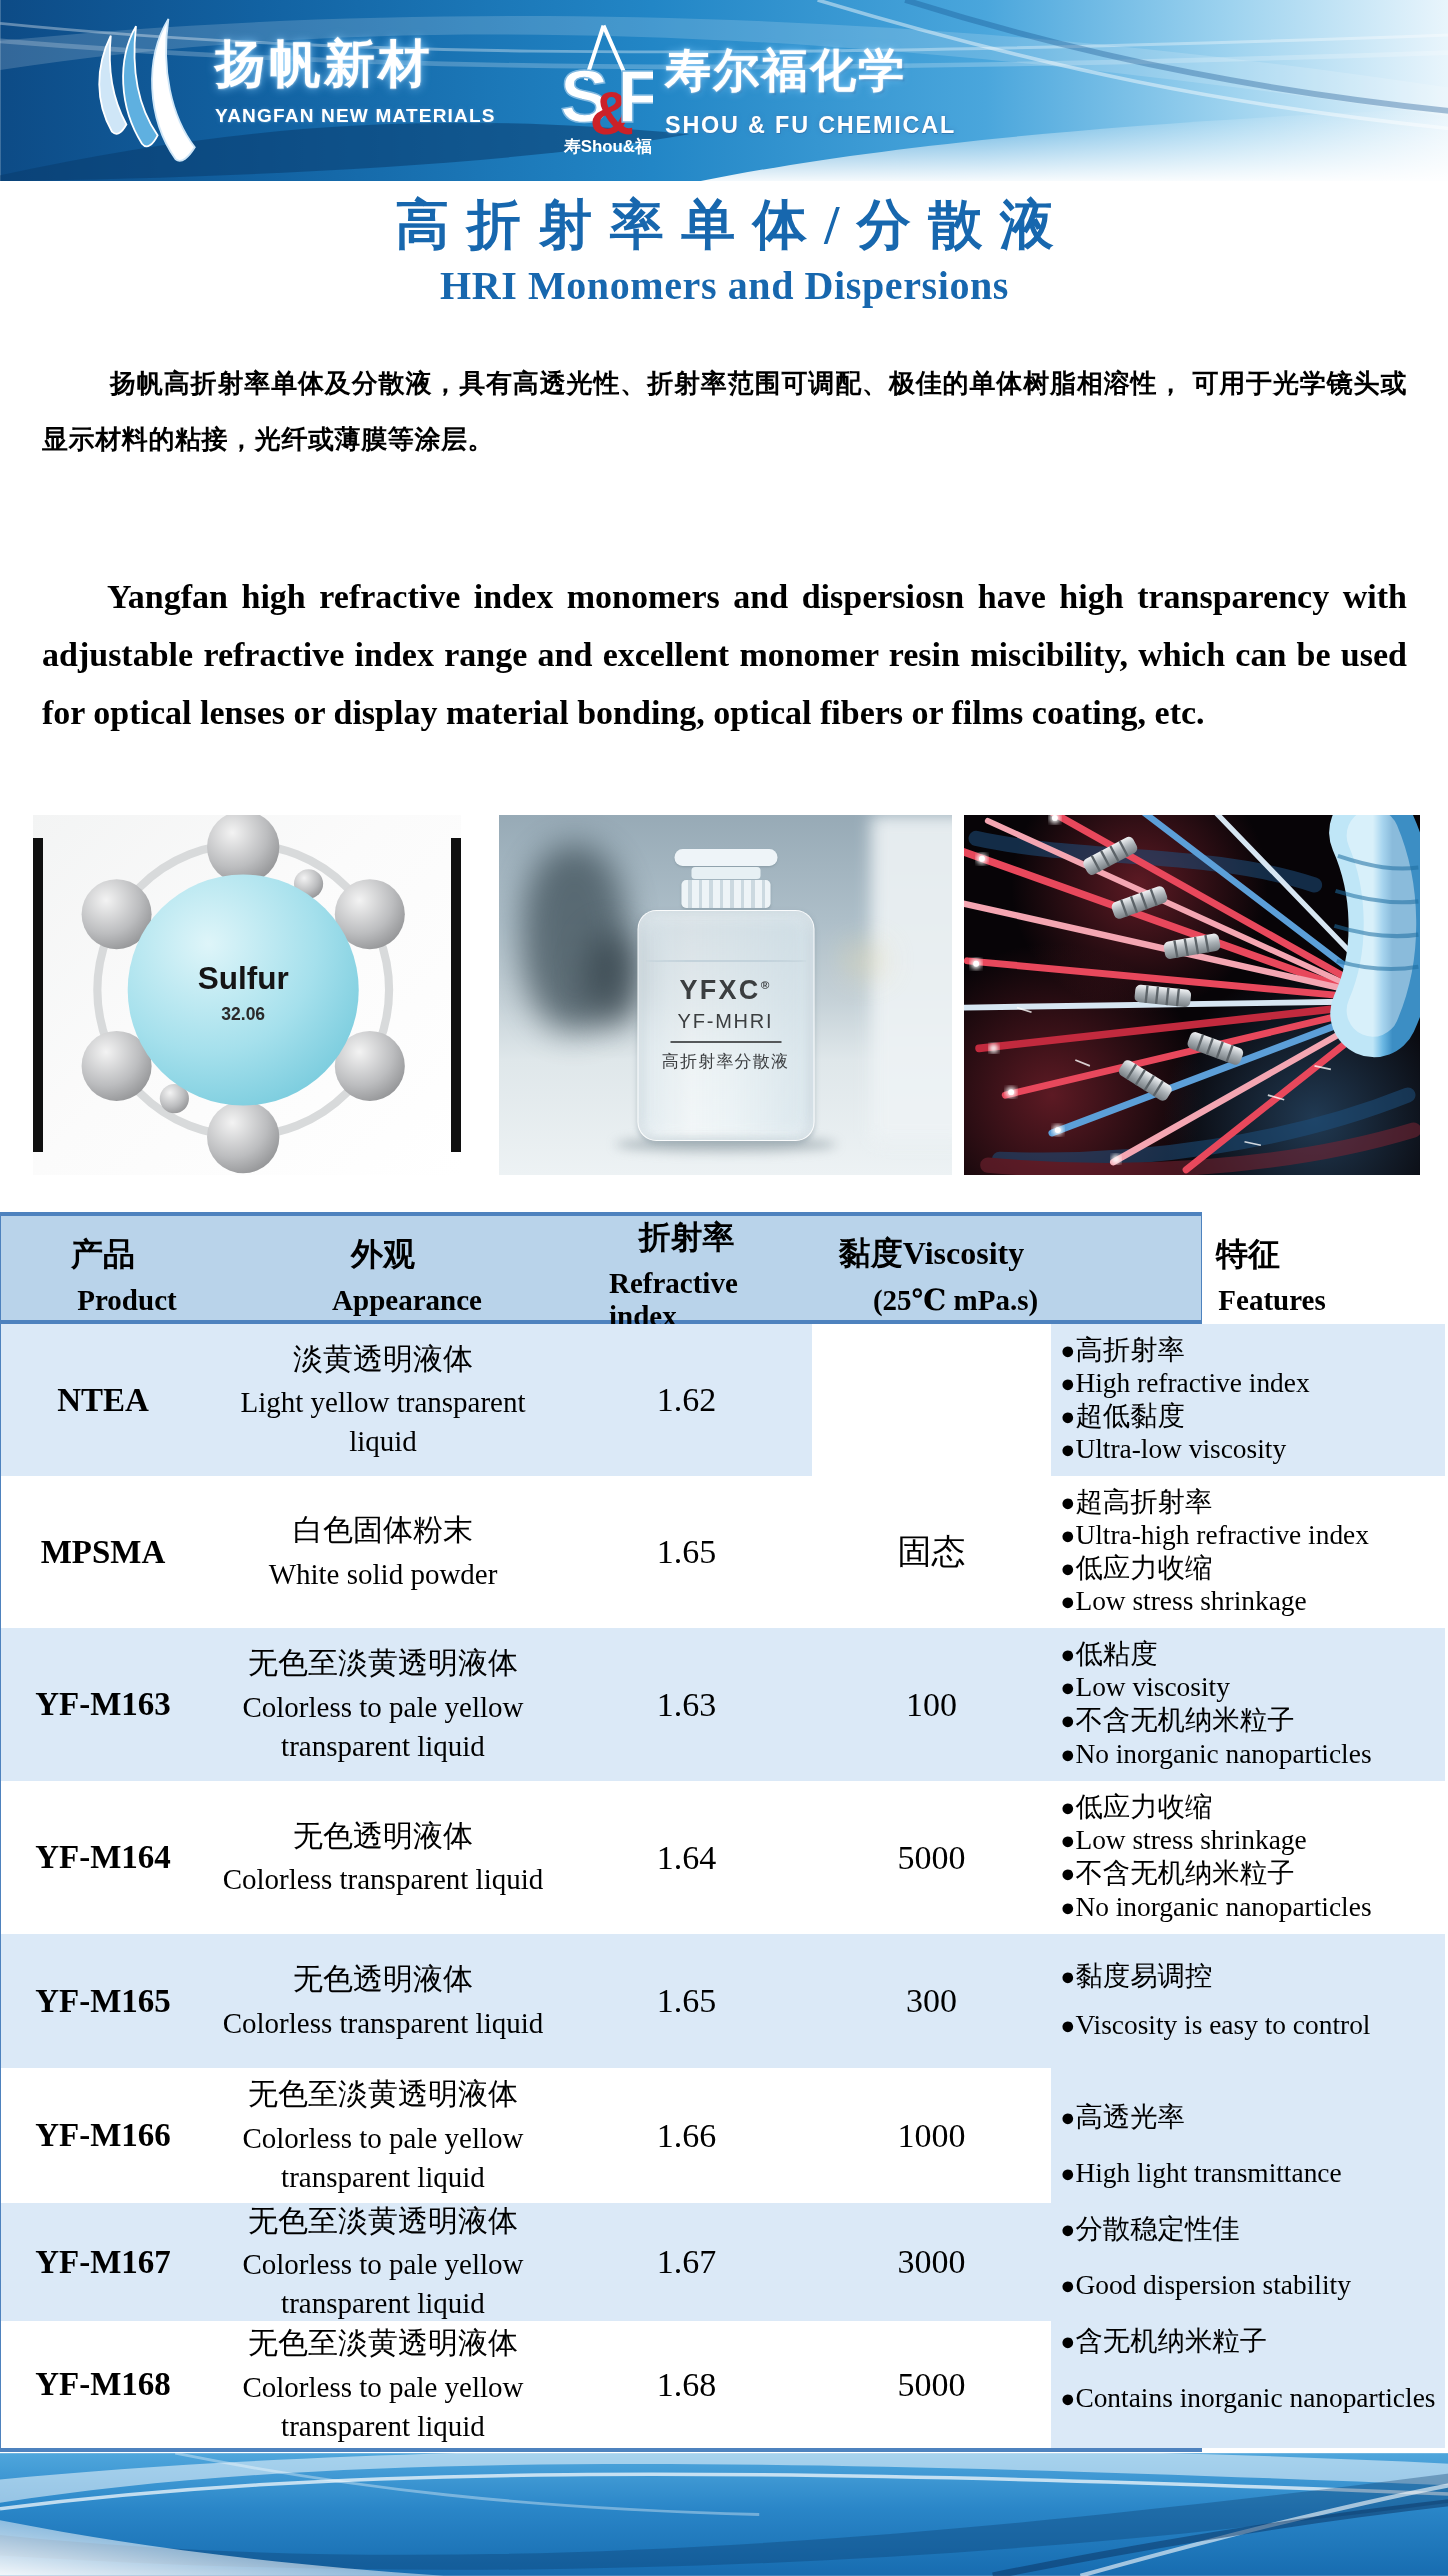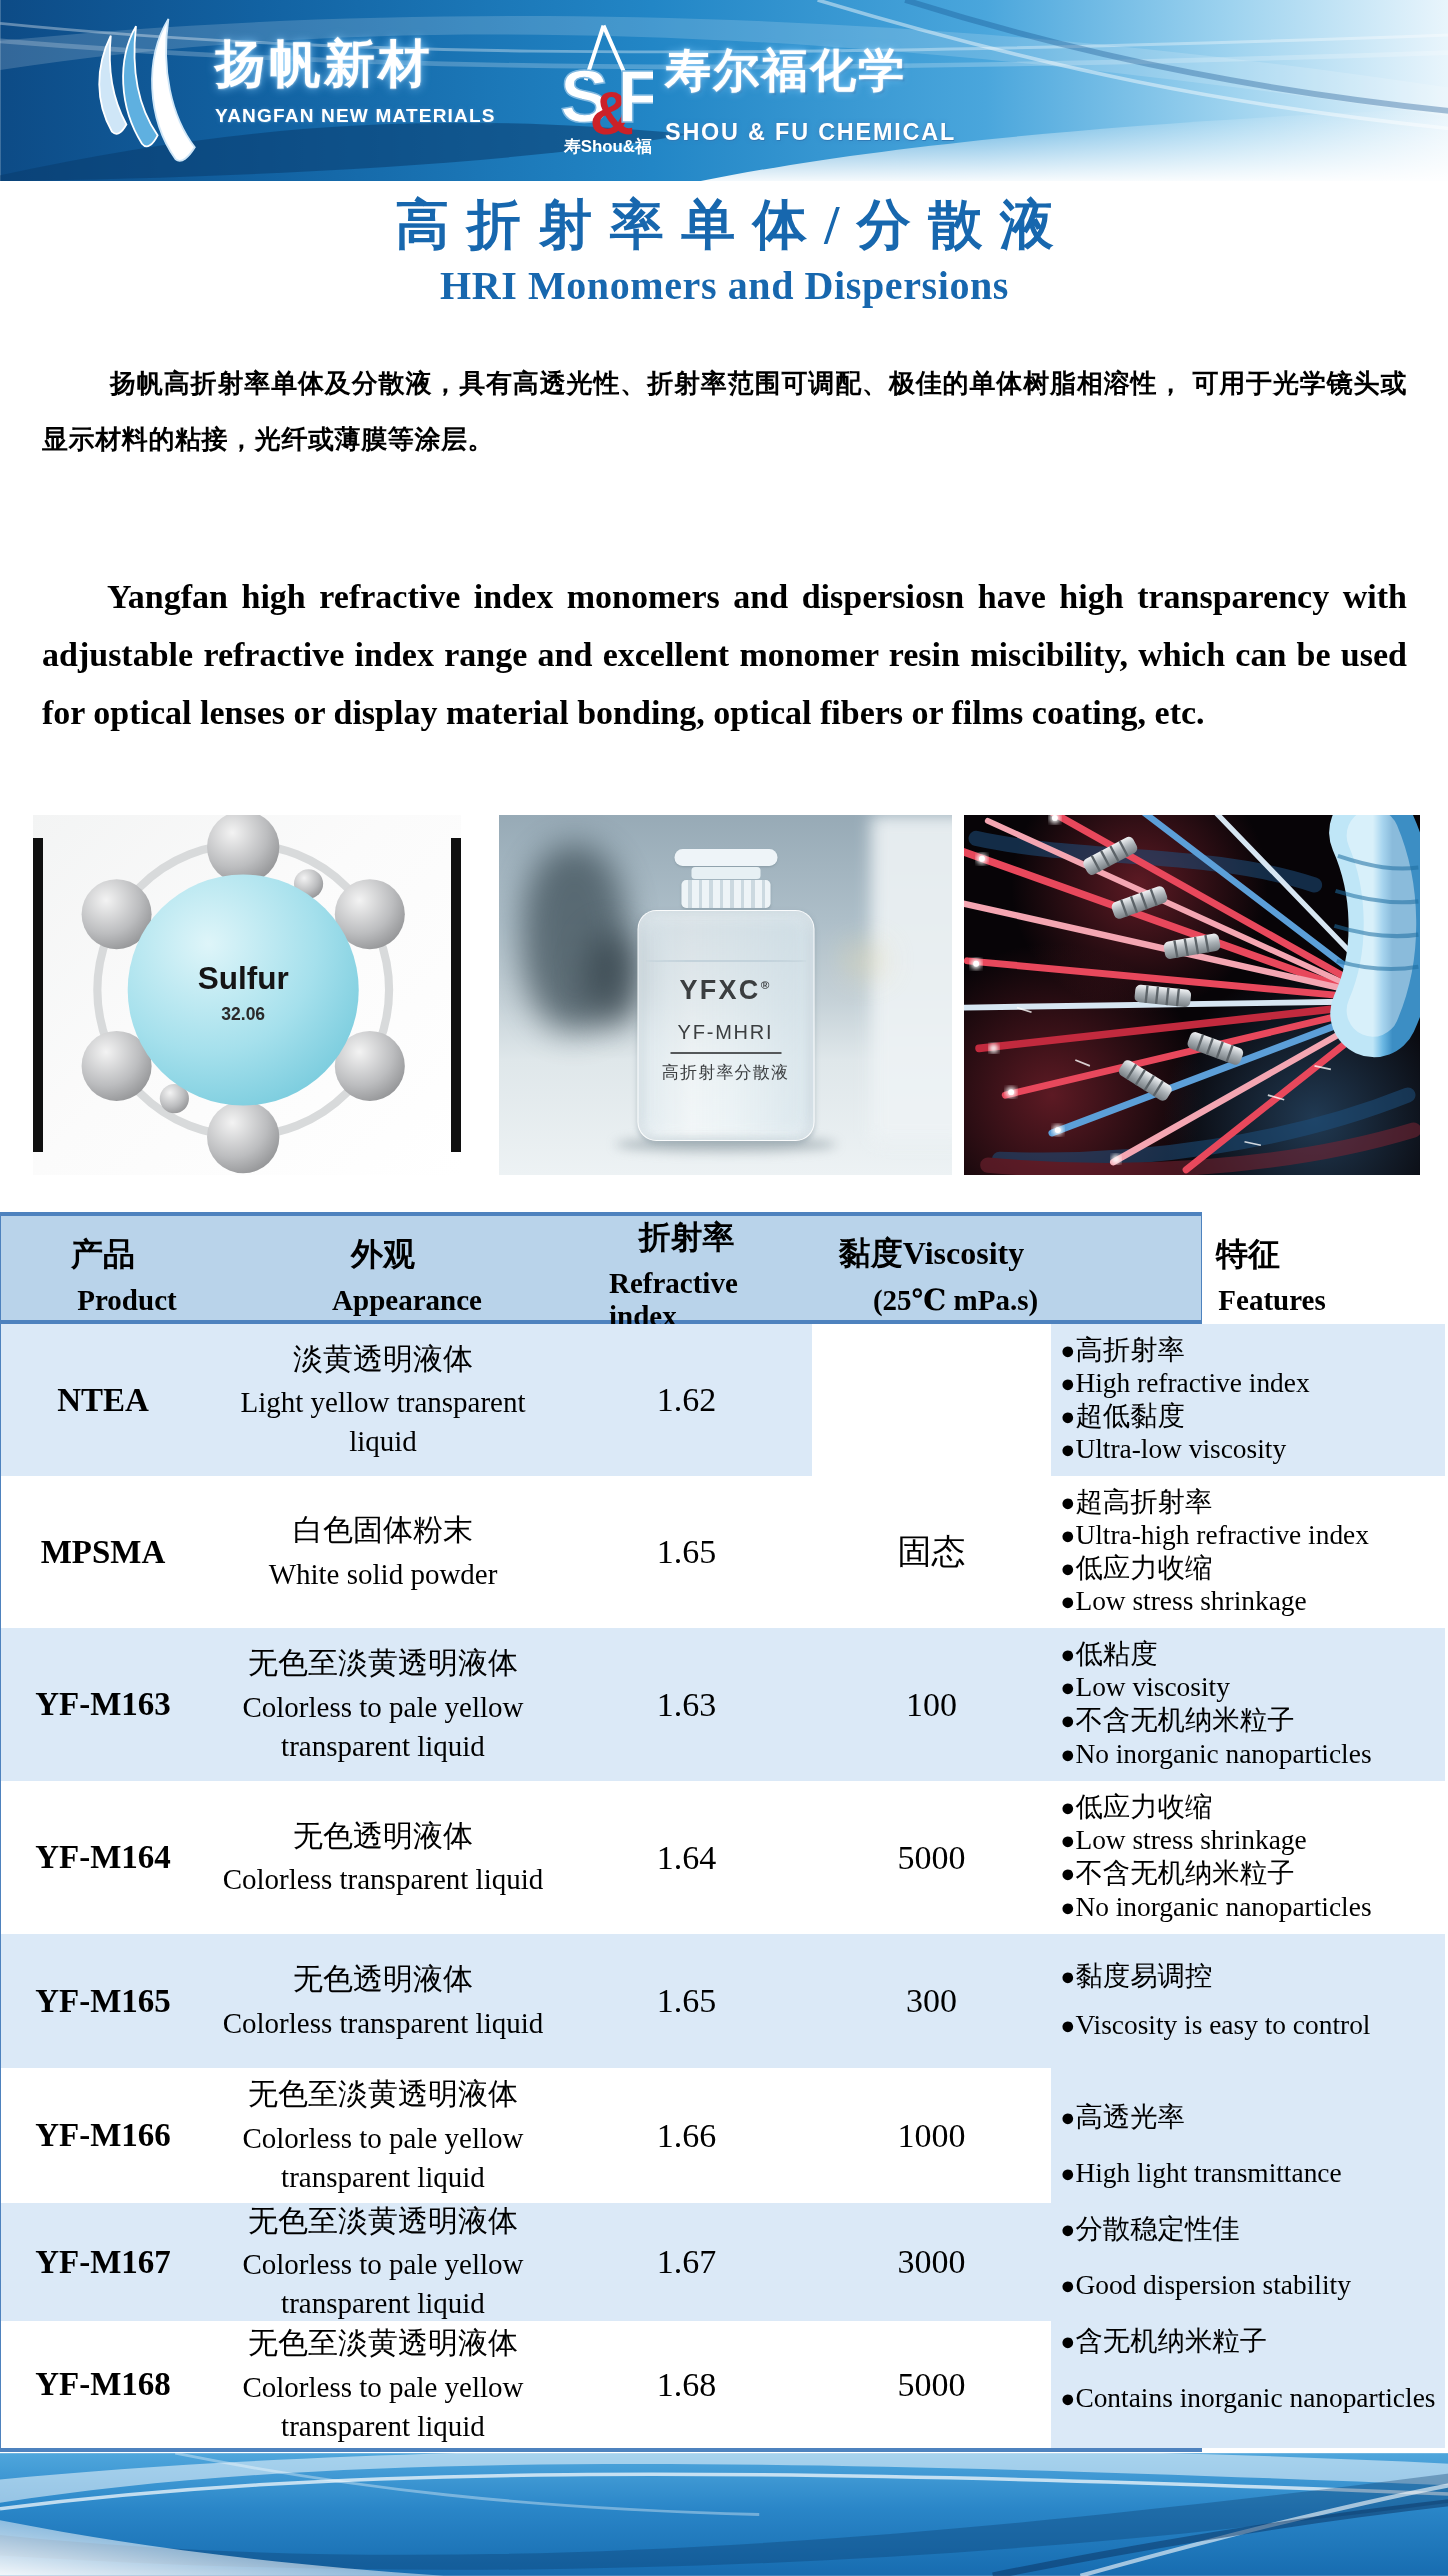--- a/index.html
+++ b/index.html
@@ -10,21 +10,21 @@
   .logo-sail{position:absolute;left:88px;top:16.4px;width:120px;height:151px;}
   .yf-text{position:absolute;left:215px;top:30px;color:#fff;font-family:"Liberation Sans","DejaVu Sans",sans-serif;}
   .yf-cn{font-size:51px;font-weight:bold;letter-spacing:3.5px;
     text-shadow:0 0 9.3px rgba(130,205,255,.95),0 0 2.3px rgba(255,255,255,.9),1.8px 1.8px 1.8px rgba(25,95,155,.55);}
   .yf-en{font-size:19px;font-weight:bold;letter-spacing:1.2px;margin-top:5.8px;
     text-shadow:0 0 4.7px rgba(60,130,190,.95),0.6px 0.6px 0 #2a7ab5;}
   .sf-logo{position:absolute;left:554px;top:21px;width:99px;height:137px;}
   .sf-text{position:absolute;left:665px;top:40px;color:#fff;font-family:"Liberation Sans","DejaVu Sans",sans-serif;}
   .sf-cn{font-size:46px;font-weight:bold;letter-spacing:2.3px;
     text-shadow:0 0 8.2px rgba(130,205,255,.9),0 0 2.3px rgba(255,255,255,.85),1.8px 1.8px 1.8px rgba(25,95,155,.5);}
-  .sf-en{font-size:23.4px;font-weight:bold;letter-spacing:1.8px;margin-top:17px;
+  .sf-en{font-size:23.4px;font-weight:bold;letter-spacing:1.8px;margin-top:10px;
     text-shadow:0 0 4.7px rgba(60,130,190,.95),0.6px 0.6px 0 #2a7ab5;}
   .stock-code{position:absolute;left:958px;top:75px;width:444px;text-align:center;
     font-family:"Liberation Sans","DejaVu Sans",sans-serif;font-size:44px;font-weight:bold;letter-spacing:1.8px;
     color:#8ccbf2;text-shadow:-1.2px -1.2px 0 rgba(255,255,255,.9),1.2px -1.2px 0 rgba(255,255,255,.75),
     -1.2px 1.2px 0 rgba(255,255,255,.75),1.2px 1.2px 4.7px rgba(15,80,140,.55);}
   
   .title-cn{position:absolute;top:196px;left:0;width:1449px;text-align:center;color:#1767ae;
     font-size:54px;font-weight:bold;letter-spacing:17.5px;padding-left:17.5px;box-sizing:border-box;line-height:1.1;}
   .title-en{position:absolute;top:264px;left:0;width:1449px;text-align:center;color:#1767ae;
     font-size:40px;font-weight:bold;letter-spacing:0.6px;line-height:1.1;}
@@ -48,21 +48,21 @@
     background:repeating-linear-gradient(90deg,#eef4f7 0 7px,#ccd9e0 7px 10.5px);box-shadow:0 1.2px 2.3px rgba(120,140,150,.4);}
   .bottle-body{width:175px;height:229px;margin-top:2.3px;border-radius:19px;position:relative;
     background:linear-gradient(90deg,rgba(222,233,238,.75) 0%,rgba(250,253,254,.55) 30%,rgba(238,246,249,.6) 55%,rgba(214,228,235,.8) 100%);
     border:1.8px solid rgba(255,255,255,.9);
     box-shadow:inset 0 0 20px rgba(255,255,255,.7),inset 5.8px 0 8.2px rgba(150,172,184,.35),inset -5.8px 0 8.2px rgba(150,172,184,.4),0 2.3px 5.8px rgba(110,130,140,.35);}
   .meniscus{position:absolute;top:49px;left:4%;width:92%;height:2.3px;background:rgba(190,207,216,.85);border-radius:50%;}
   .bottle-label{position:absolute;top:64px;left:0;width:100%;text-align:center;color:#3b3e40;
     font-family:"Liberation Sans","DejaVu Sans",sans-serif;}
   .lbl-brand{font-size:27px;font-weight:bold;letter-spacing:2.3px;}
   .lbl-brand sup{font-size:11.7px;}
-  .lbl-model{font-size:20px;letter-spacing:1.8px;margin-top:15px;}
+  .lbl-model{font-size:20px;letter-spacing:1.8px;margin-top:4px;}
   .lbl-rule{width:111px;height:1.8px;background:#55585a;margin:8.2px auto 7px auto;}
   .lbl-desc{font-size:17px;letter-spacing:1.2px;}
   .bottle-shadow{position:absolute;left:50%;transform:translateX(-50%);bottom:23.4px;width:222px;height:15px;
     background:rgba(105,122,130,.45);border-radius:50%;filter:blur(5.3px);}
   .img-fiber{left:964px;width:456px;background:#070407;}
   
   .table-wrap{position:absolute;top:1212px;left:0;width:1202px;box-sizing:border-box;
     border-left:1.8px solid #4e82be;border-right:1.8px solid #4e82be;border-bottom:4.7px solid #4e82be;}
   .thead{display:grid;grid-template-columns:204px 356px 251px 239px 394px;height:104px;
     background:#b9d3ea;border-top:4.1px solid #4e82be;border-bottom:4.1px solid #4e82be;}

